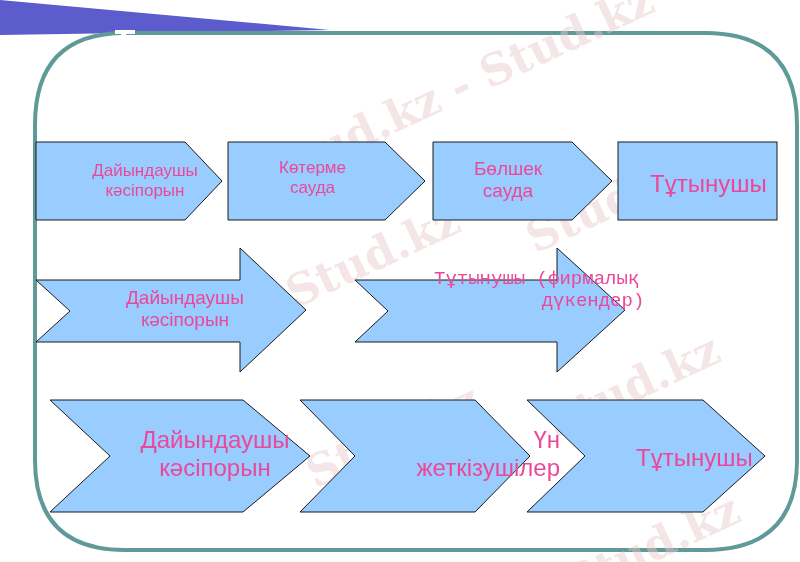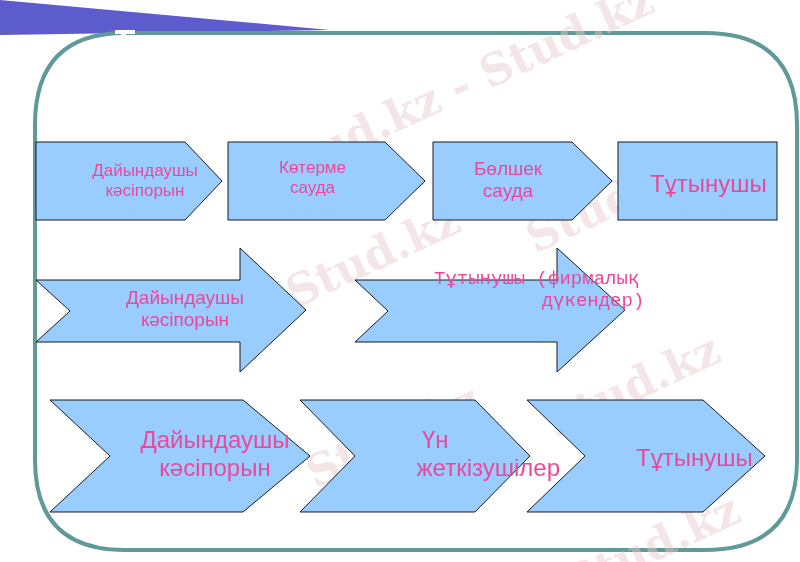--- a/index.html
+++ b/index.html
@@ -65,18 +65,18 @@
 <div class="lbl" style="left:420px;top:269px;width:270px;font-size:19px;font-family:Liberation Mono, monospace;">
   <div style="text-align:left;padding-left:14px;">Тұтынушы (фирмалық</div>
   <div style="text-align:center;padding-left:76px;">дүкендер)</div>
 </div>
 
 <div class="lbl" style="left:130px;top:426px;width:170px;font-size:24px;">
   <div>Дайындаушы</div>
   <div>кәсіпорын</div>
 </div>
 <div class="lbl" style="left:350px;top:426px;width:210px;font-size:24px;">
-  <div style="text-align:left;padding-left:72px;">Үн</div>
+  <div style="text-align:right;padding-left:72px;">Үн</div>
   <div style="text-align:right;padding-left:22px;">жеткізушілер</div>
 </div>
 <div class="lbl" style="left:636px;top:444px;width:160px;font-size:24px;text-align:left;">
   <div>Тұтынушы</div>
 </div>
 
 </body></html>

